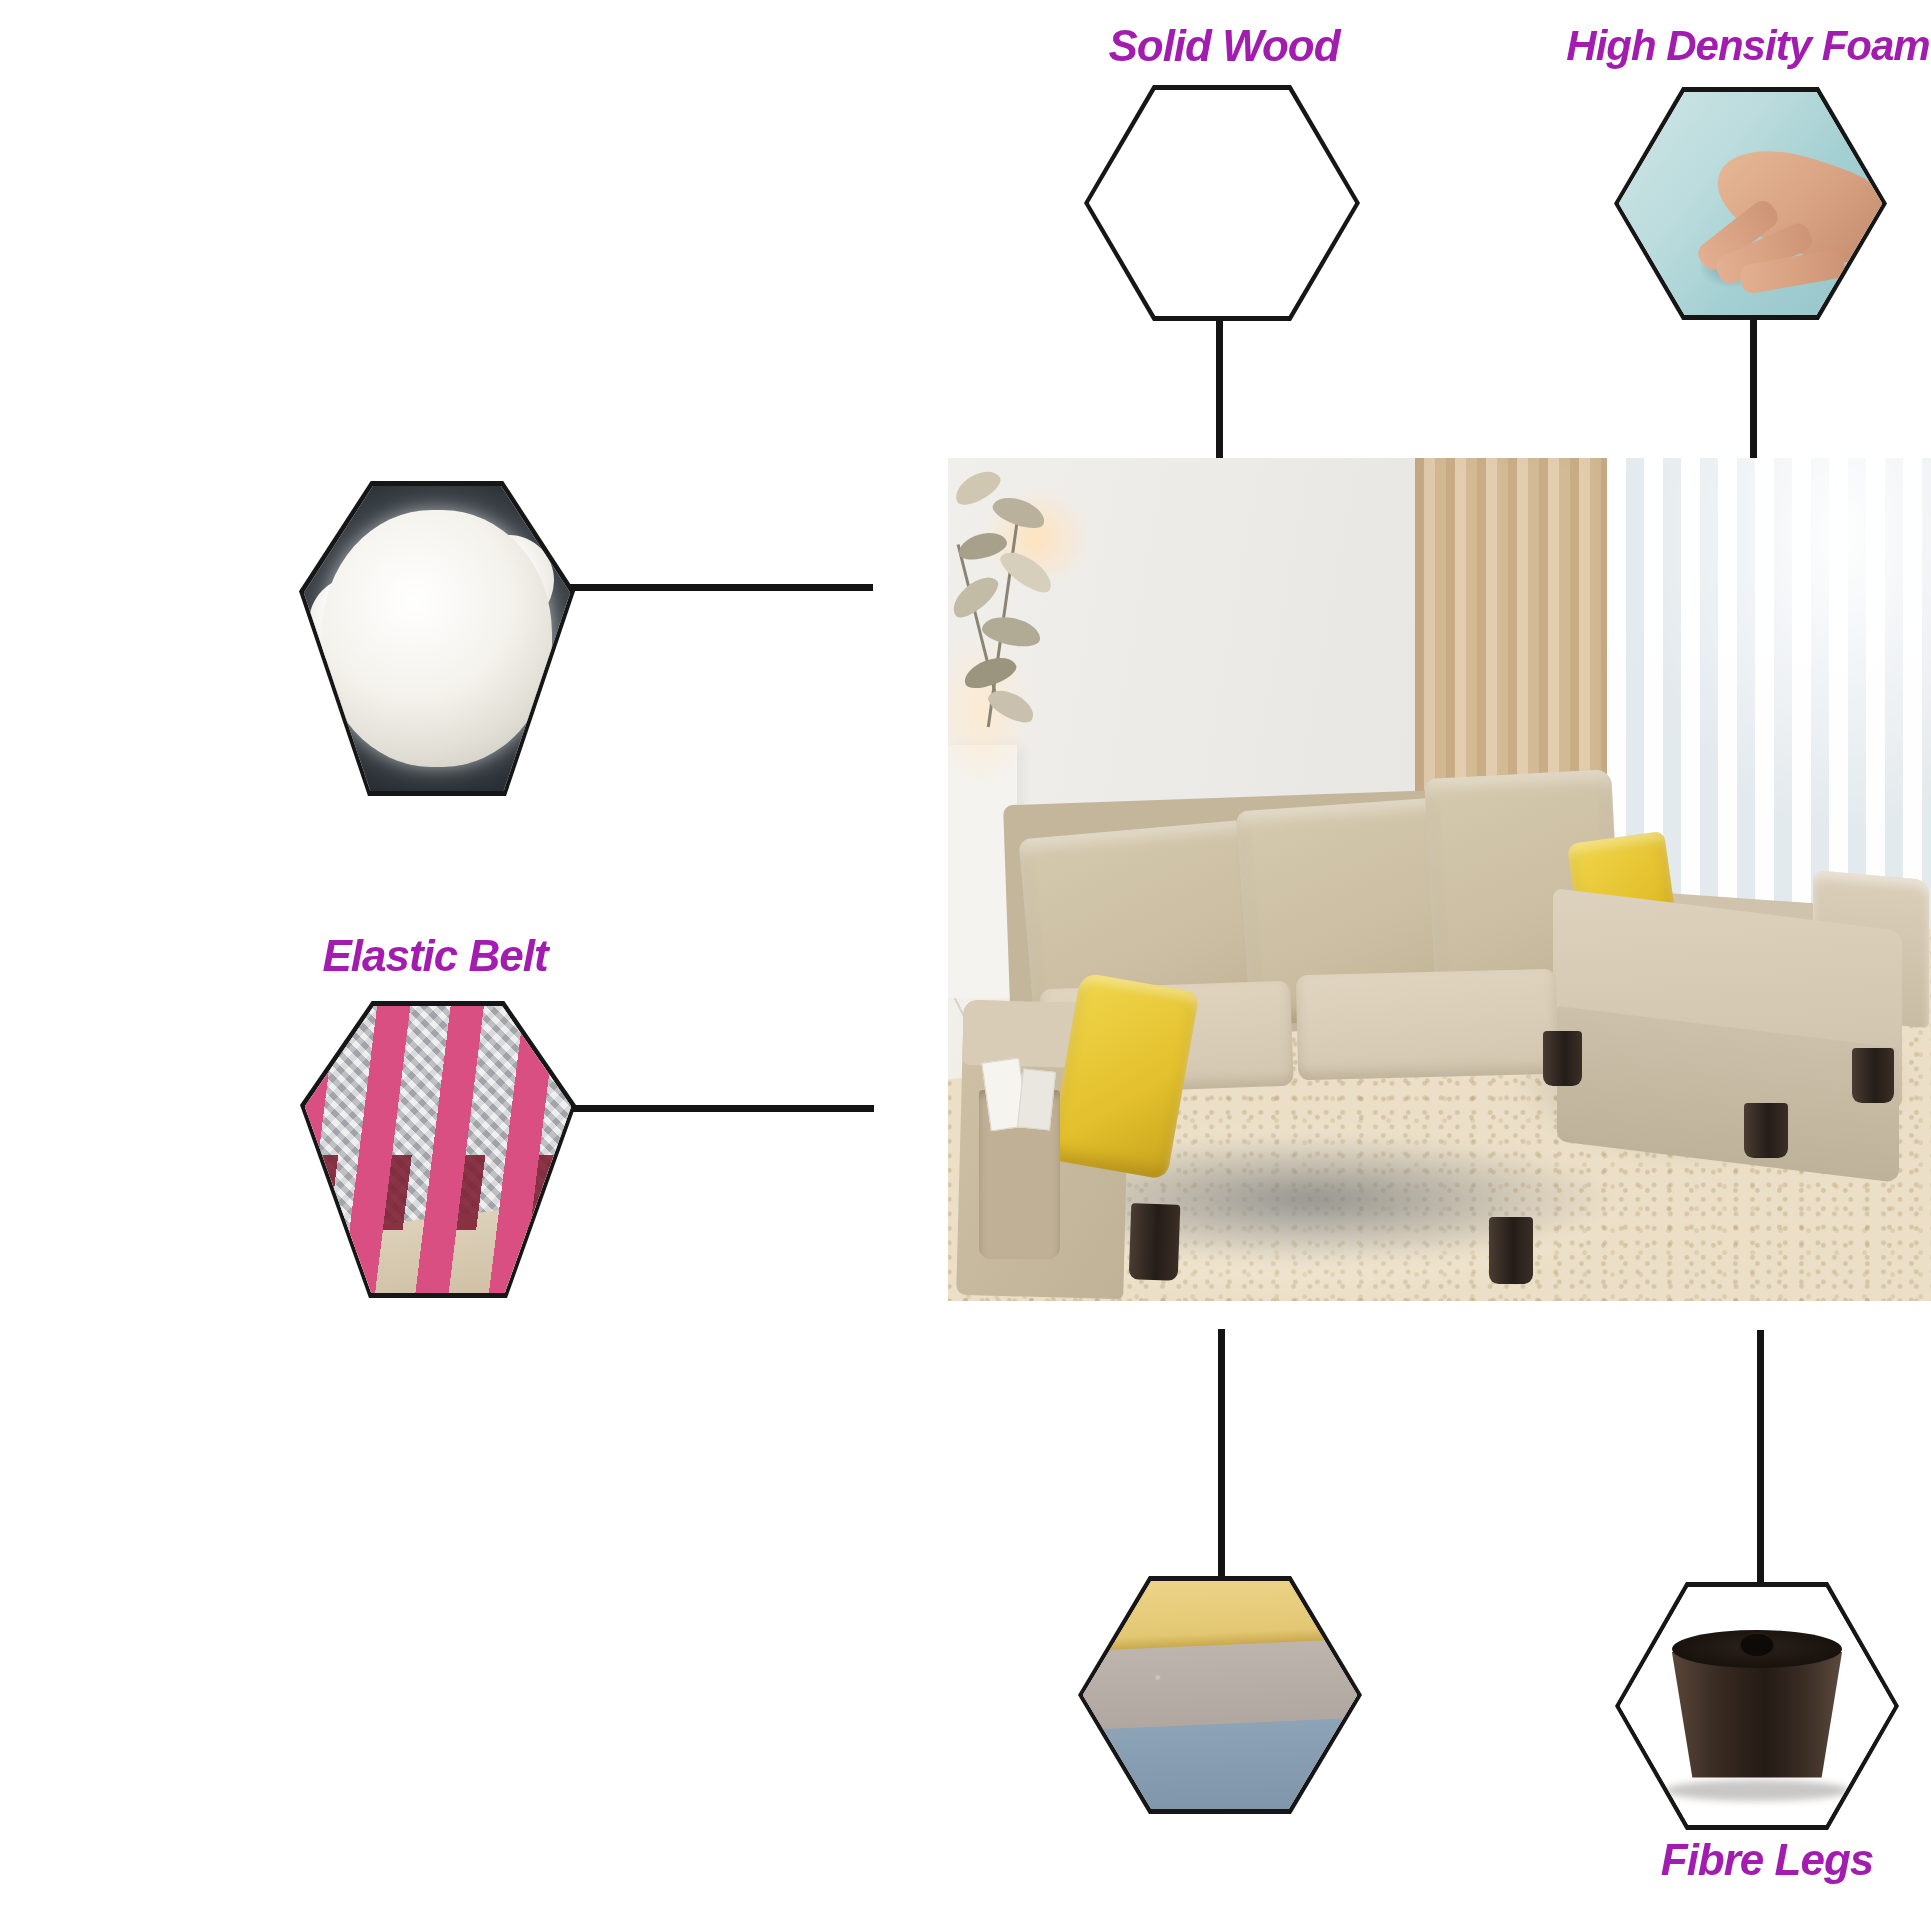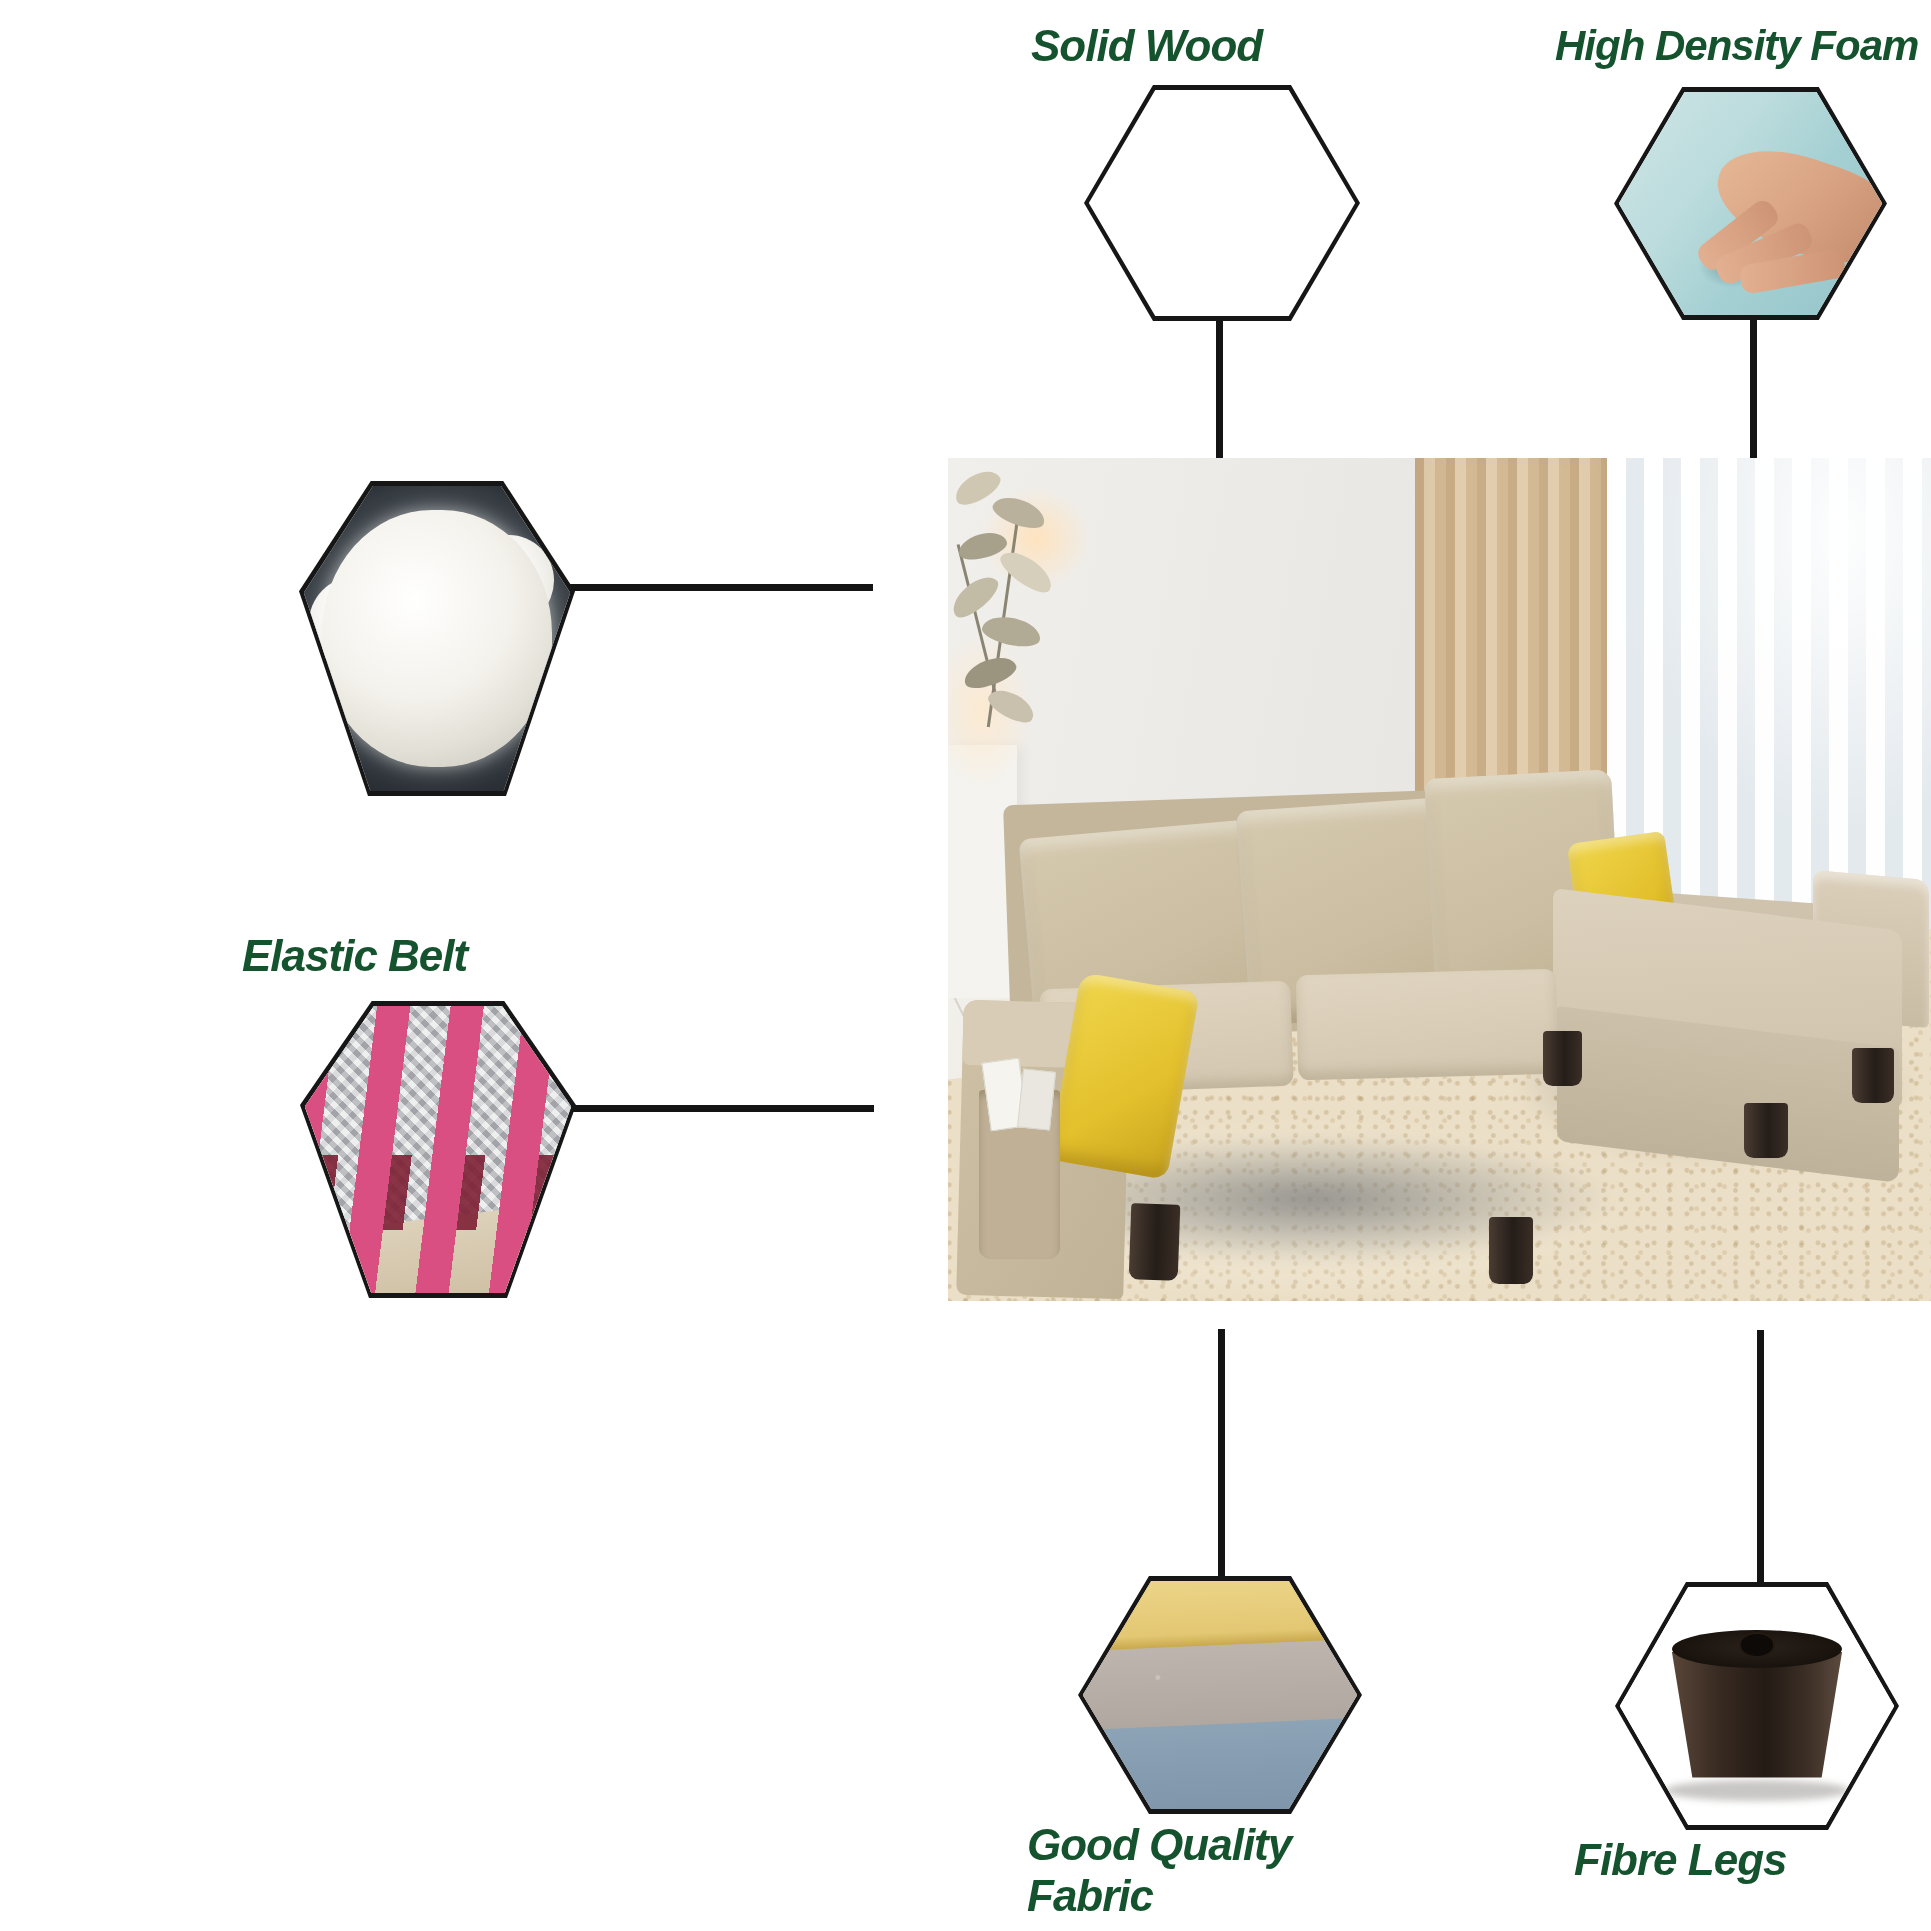--- a/index.html
+++ b/index.html
@@ -1,21 +1,21 @@
 <!DOCTYPE html>
 <html><head>
 <meta charset="utf-8">
 <style>
   html,body{margin:0;padding:0;background:#fff;}
   .canvas{position:relative;width:1931px;height:1931px;background:#ffffff;overflow:hidden;
           font-family:"Liberation Sans",sans-serif;}
 
   
   .lbl{position:absolute;font-style:italic;font-weight:700;font-size:44px;line-height:1.16;
-       color:#14532d;white-space:nowrap;letter-spacing:-1px;}
+       color:#a21caf;text-align:center;white-space:nowrap;letter-spacing:-1px;}
   #lbl-solid-wood{left:1031px;top:20px;width:386px;}
   #lbl-high-density-foam{left:1555px;top:22px;width:386px;font-size:42px;}
   #lbl-reclone-fiber{left:259px;top:405px;width:386px;}
   #lbl-elastic-belt{left:242px;top:930px;width:386px;}
   #lbl-good-quality-fabric{left:1027px;top:1819px;width:386px;white-space:normal;}
   #lbl-fibre-legs{left:1574px;top:1834px;width:386px;}
 
   
   .cline{position:absolute;background:#141414;}
   #line-solid-wood{left:1216px;top:318px;width:6.8px;height:143px;}
@@ -187,24 +187,20 @@
   #leg-5{left:92%;top:70%;width:4.2%;height:6.5%;}
 </style>
 </head>
 <body>
 
 <div class="canvas">
 
   <div class="lbl" id="lbl-solid-wood">Solid Wood</div>
   <div class="lbl" id="lbl-high-density-foam">High Density Foam</div>
   <div class="lbl" id="lbl-elastic-belt">Elastic Belt</div>
-  <div class="lbl" id="lbl-good-quality-fabric">
-    <span>Good Quality</span><br>
-    <span>Fabric</span>
-  </div>
   <div class="lbl" id="lbl-fibre-legs">Fibre Legs</div>
 
   <div class="cline" id="line-solid-wood"></div>
   <div class="cline" id="line-high-density-foam"></div>
   <div class="cline" id="line-reclone-fiber"></div>
   <div class="cline" id="line-elastic-belt"></div>
   <div class="cline" id="line-good-quality-fabric"></div>
   <div class="cline" id="line-fibre-legs"></div>
 
   <div class="hex hex-mid" id="hex-solid-wood">

